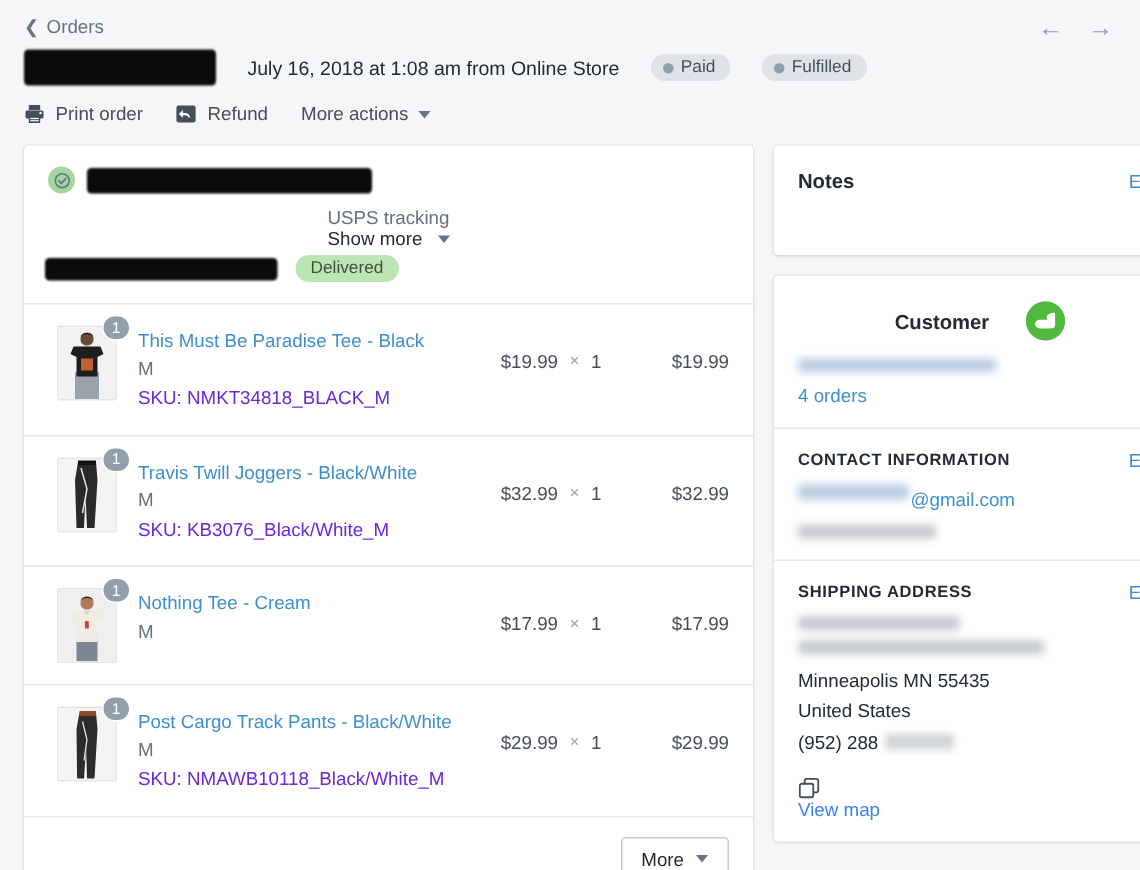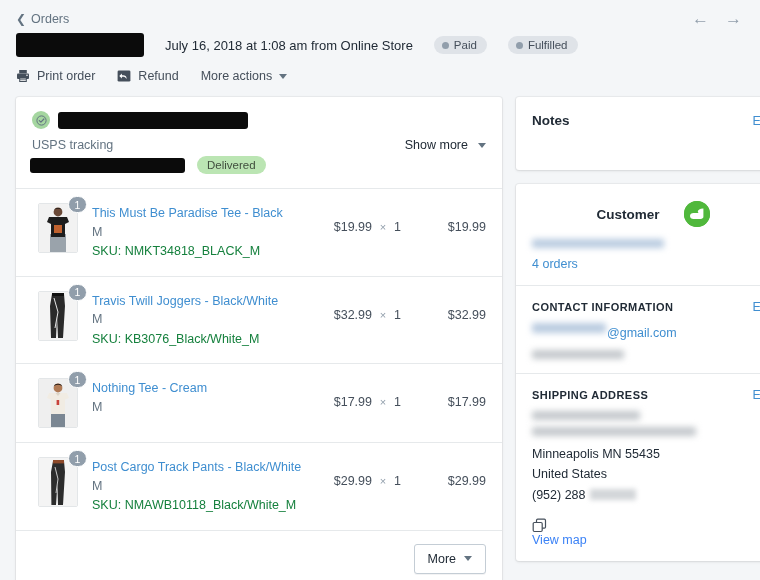--- a/index.html
+++ b/index.html
@@ -76,20 +76,21 @@
   .check-circle {
     width: 18px; height: 18px; border-radius: 50%; background: #a5d6a0;
     display: inline-flex; align-items: center; justify-content: center; flex: none;
   }
   .check-circle svg { display: block; }
   .redact-fulfil { width: 190px; height: 17px; }
 
   .tracking-row {
     display: flex; align-items: center; justify-content: space-between;
     padding: 9px 16px 0 16px;
+    flex-direction: column;
   }
   .tracking-label { font-size: 12.5px; color: #637381; }
   .show-more {
     display: inline-flex; align-items: center; gap: 10px;
     font-size: 12.5px; color: #212b36; cursor: pointer;
   }
   .tracking-num-row {
     display: flex; align-items: center; gap: 12px;
     padding: 4px 16px 14px 16px;
   }
@@ -118,21 +119,21 @@
     position: absolute; top: -7px; right: -9px;
     min-width: 19px; height: 17px; padding: 0 5px;
     background: #919eab; color: #fff; border: 1.5px solid #fff;
     border-radius: 9px; font-size: 10.5px;
     display: flex; align-items: center; justify-content: center;
   }
 
   .item-info { flex: 1 1 auto; min-width: 0; padding-top: 1px; }
   .item-title { font-size: 12.5px; color: #3f8ed0; cursor: pointer; line-height: 1.5; }
   .item-variant { font-size: 12.5px; color: #637381; line-height: 1.55; }
-  .item-sku { font-size: 12.5px; color: #15803d; line-height: 1.55; }
+  .item-sku { font-size: 12.5px; color: #6d28d9; line-height: 1.55; }
 
   .item-price-block {
     display: flex; align-items: center; flex: none;
     font-size: 12.5px; color: #454f5b; padding-top: 17px;
   }
   .unit-price { width: 56px; text-align: right; }
   .times { width: 22px; text-align: center; color: #919eab; font-size: 11px; }
   .qty-col { width: 16px; text-align: left; }
   .line-total { width: 76px; text-align: right; }
 

